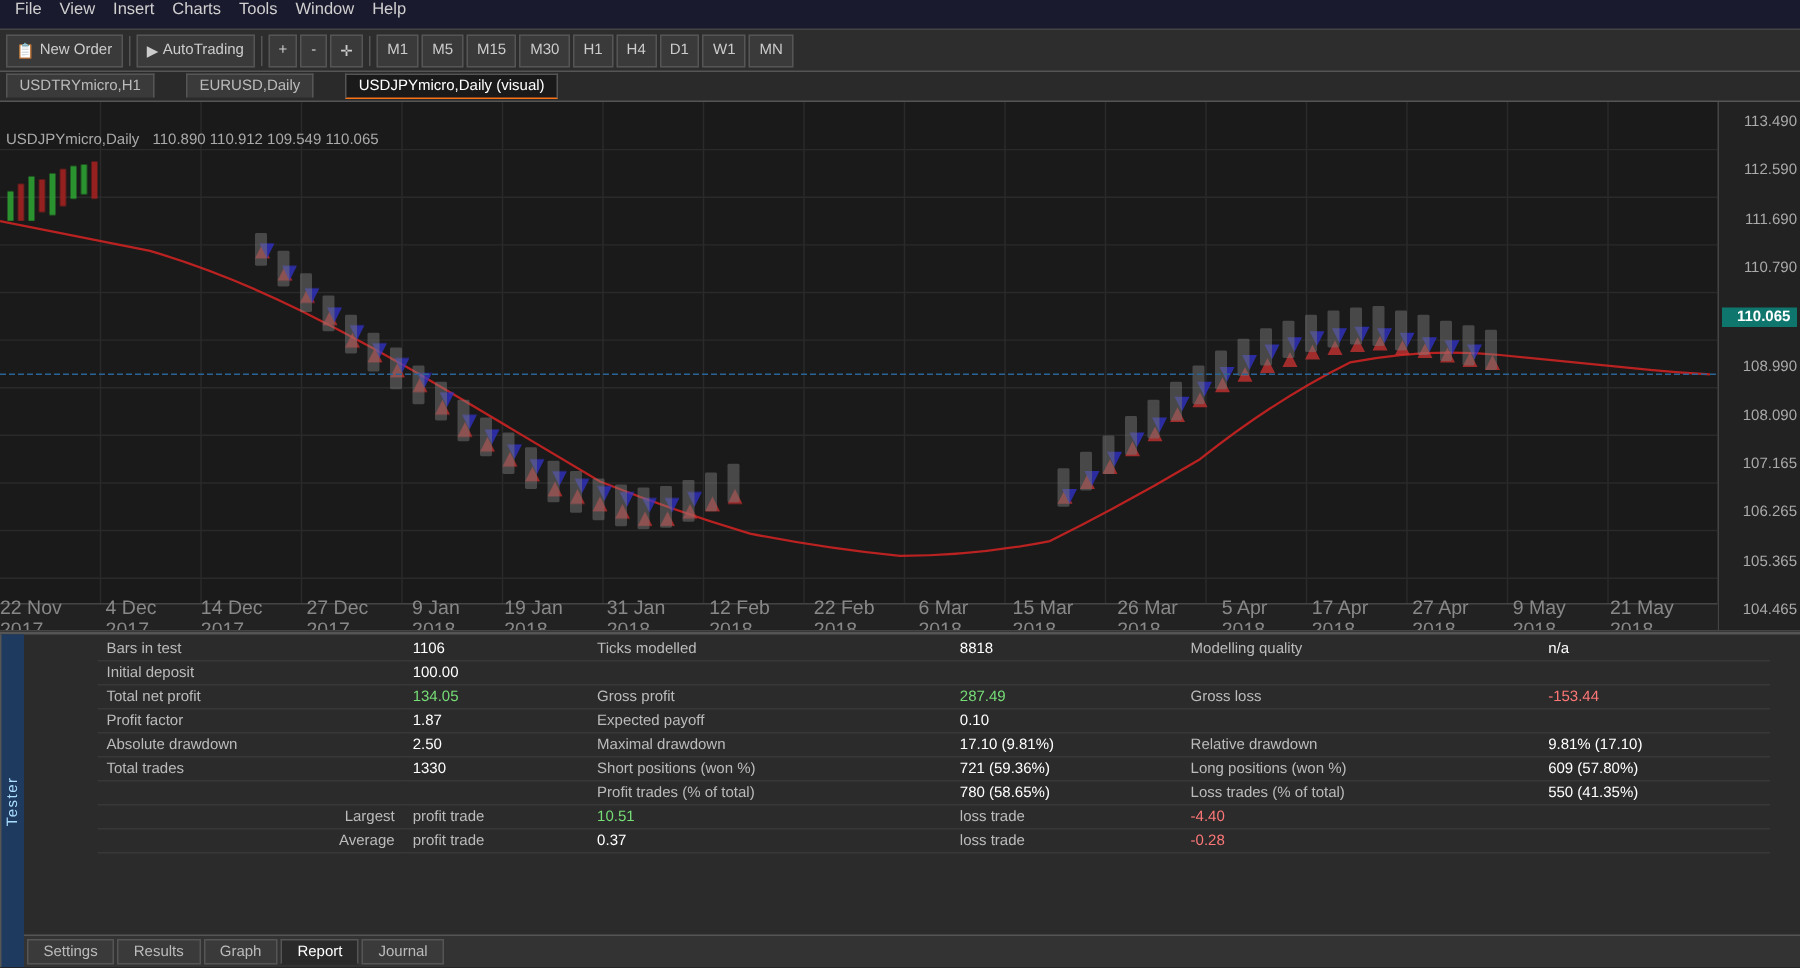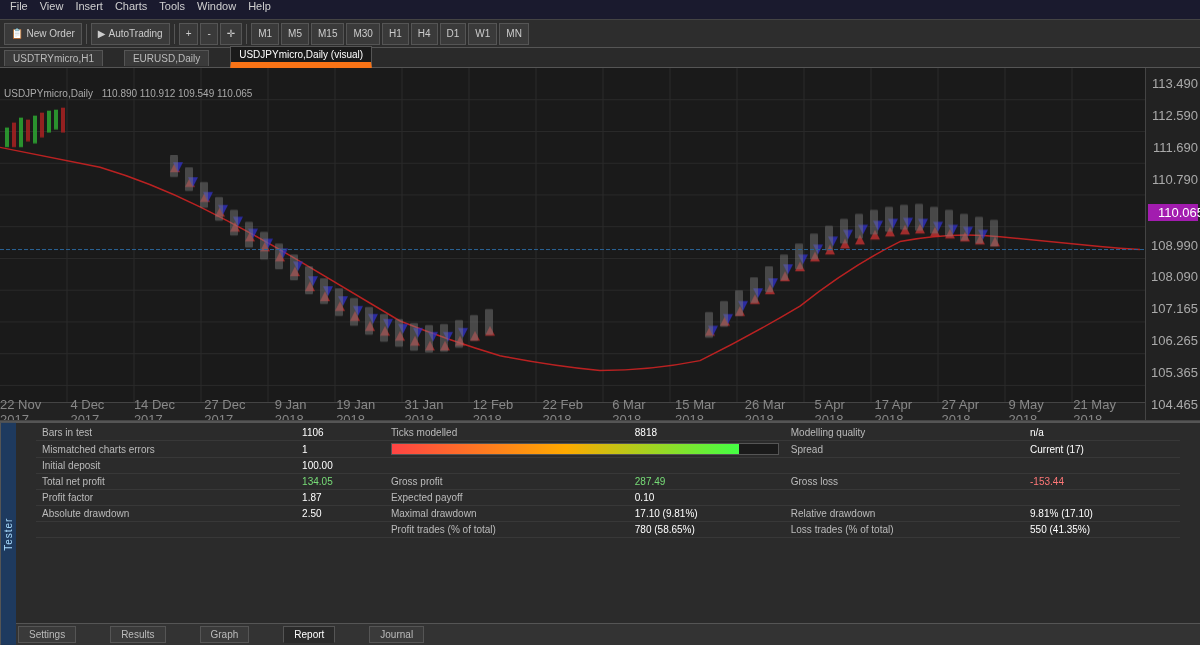--- a/index.html
+++ b/index.html
@@ -72,28 +72,28 @@
       height: 100%;
       background: #222;
       border-left: 1px solid #444;
       display: flex;
       flex-direction: column;
       justify-content: space-between;
       padding: 8px 2px;
     }
     .price-label {
       color: #aaa;
-      font-size: 13px;
+      font-size: 10px;
       text-align: right;
     }
     .price-label.current {
       color: #fff;
-      background: #a21caf;
+      background: #0f766e;
       padding: 1px 10px;
-      font-weight: normal;
+      font-weight: bold;
     }
 
     
     .chart-svg {
       position: absolute;
       top: 0;
       left: 0;
       width: calc(100% - 55px);
       height: 100%;
     }
@@ -132,21 +132,21 @@
       border-bottom: none;
       color: #bbb;
       padding: 2px 8px;
       font-size: 10px;
       cursor: pointer;
       margin-right: 2px;
     }
     .chart-tab.active {
       background: #1a1a1a;
       color: #fff;
-      border-bottom: 7px solid #f97316;
+      border-bottom: 1px solid #f97316;
     }
 
     .tester-label {
       background: #1e3a5f;
       color: #aaddff;
       font-size: 10px;
       padding: 1px 6px;
       writing-mode: vertical-rl;
       text-orientation: mixed;
       transform: rotate(180deg);
@@ -163,20 +163,21 @@
       flex: 1;
       display: flex;
       flex-direction: column;
     }
 
     
     .stats-area {
       flex: 1;
       overflow-y: auto;
       padding: 2px 20px;
+      margin-left: 29px;
     }
     .quality-bar {
       height: 12px;
       background: #1a1a1a;
       border: 1px solid #555;
       position: relative;
     }
     .quality-bar-fill {
       position: absolute;
       top: 0;
@@ -186,21 +187,20 @@
     }
 
     
     .tester-tabs {
       background: #333;
       display: flex;
       align-items: center;
       height: 22px;
       border-top: 1px solid #555;
       padding: 0 2px;
-      gap: 32px;
     }
     .tester-tab {
       background: #3a3a3a;
       border: 1px solid #555;
       color: #bbb;
       padding: 2px 10px;
       font-size: 10px;
       cursor: pointer;
       margin-right: 2px;
     }
@@ -538,31 +538,20 @@
 
             <tr>
               <td class="lbl">Bars in test</td>
               <td class="val">1106</td>
               <td class="lbl">Ticks modelled</td>
               <td class="val">8818</td>
               <td class="lbl">Modelling quality</td>
               <td class="val">n/a</td>
             </tr>
 
-            <tr>
-              <td class="lbl">Mismatched charts errors</td>
-              <td class="val">1</td>
-              <td colspan="2">
-                <div class="quality-bar">
-                  <div class="quality-bar-fill" style="width: 90%;"></div>
-                </div>
-              </td>
-              <td class="lbl">Spread</td>
-              <td class="val">Current (17)</td>
-            </tr>
 
             <tr>
               <td class="lbl">Initial deposit</td>
               <td class="val">100.00</td>
               <td colspan="4"></td>
             </tr>
 
             <tr>
               <td class="lbl">Total net profit</td>
               <td class="val pos">134.05</td>
@@ -582,30 +571,54 @@
 
             <tr>
               <td class="lbl">Absolute drawdown</td>
               <td class="val">2.50</td>
               <td class="lbl">Maximal drawdown</td>
               <td class="val">17.10 (9.81%)</td>
               <td class="lbl">Relative drawdown</td>
               <td class="val">9.81% (17.10)</td>
             </tr>
 
+            <tr>
+              <td class="lbl">Total trades</td>
+              <td class="val">1330</td>
+              <td class="lbl">Short positions (won %)</td>
+              <td class="val">721 (59.36%)</td>
+              <td class="lbl">Long positions (won %)</td>
+              <td class="val">609 (57.80%)</td>
+            </tr>
 
             <tr>
               <td colspan="2"></td>
               <td class="lbl">Profit trades (% of total)</td>
               <td class="val">780 (58.65%)</td>
               <td class="lbl">Loss trades (% of total)</td>
               <td class="val">550 (41.35%)</td>
             </tr>
 
-
+            <tr>
+              <td class="lbl" style="text-align:right;">Largest</td>
+              <td class="lbl">profit trade</td>
+              <td class="val pos">10.51</td>
+              <td class="lbl">loss trade</td>
+              <td class="val neg">-4.40</td>
+              <td></td>
+            </tr>
+
+            <tr>
+              <td class="lbl" style="text-align:right;">Average</td>
+              <td class="lbl">profit trade</td>
+              <td class="val">0.37</td>
+              <td class="lbl">loss trade</td>
+              <td class="val neg">-0.28</td>
+              <td></td>
+            </tr>
           </tbody>
         </table>
       </div>
 
       <div class="tester-tabs">
         <div class="tester-tab">Settings</div>
         <div class="tester-tab">Results</div>
         <div class="tester-tab">Graph</div>
         <div class="tester-tab active">Report</div>
         <div class="tester-tab">Journal</div>

